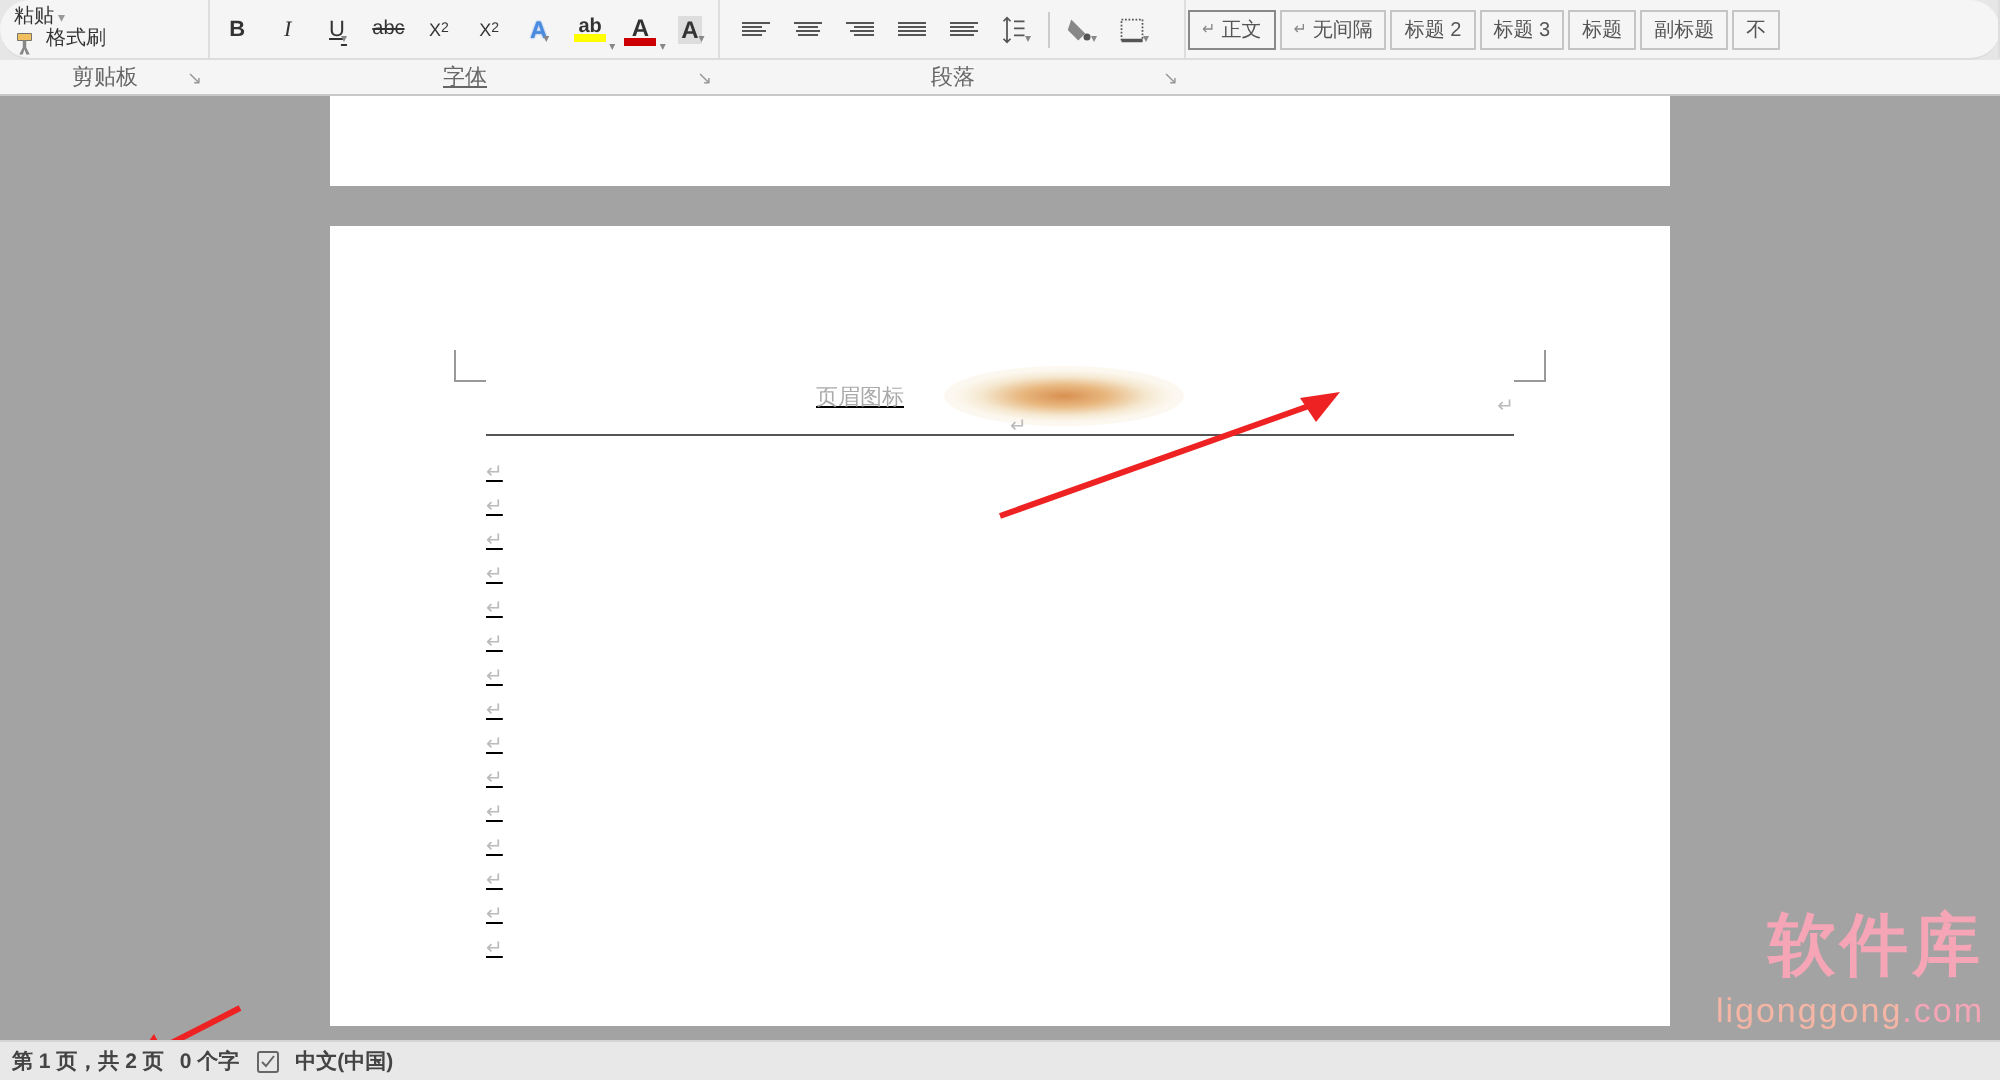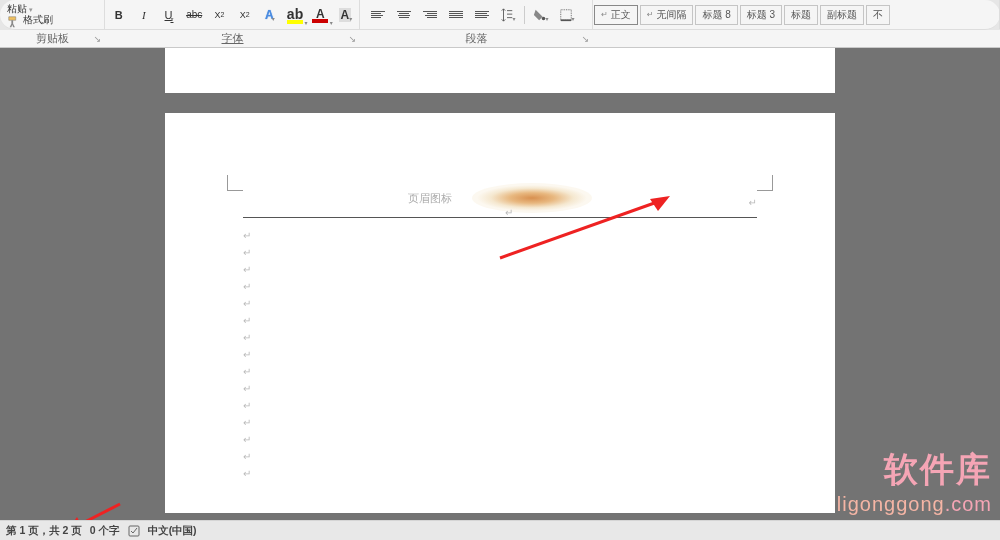--- a/index.html
+++ b/index.html
@@ -36,41 +36,41 @@
 
 .group-labels { background: #f5f5f5; height: 18px; display: flex; border-bottom: 1px solid #c9c9c9; font-size: 11px; color: #666; }
 .gl { display: flex; align-items: center; justify-content: center; position: relative; }
 .gl-clip { width: 105px; } .gl-font { width: 255px; text-decoration: underline; } .gl-para { width: 233px; } .gl-style { flex: 1; }
 .gl-launcher { position: absolute; right: 4px; font-size: 9px; color: #999; cursor: pointer; }
 
 .style-box { border: 1px solid #c5c5c5; padding: 2px 6px; font-size: 10px; color: #555; margin: 2px 1px; height: 20px; display: flex; align-items: center; gap: 3px; cursor: pointer; }
 .style-box.active { border-color: #888; }
 .style-tick { font-size: 8px; color: #888; }
 
-.document-area { background: #737373; position: relative; height: 472px; overflow: auto; }
+.document-area { background: #a3a3a3; position: relative; height: 472px; overflow: auto; text-decoration: underline; }
 .page-prev { background: white; width: 670px; height: 45px; margin: 0 auto 20px; margin-top: 0; }
 .page { background: white; width: 670px; margin: 0 auto; padding: 60px 78px 0; position: relative; min-height: 400px; }
 .corner { position: absolute; width: 16px; height: 16px; border: 1px solid #999; }
 .c-tl { top: 62px; left: 62px; border-right: none; border-top: none; }
 .c-tr { top: 62px; right: 62px; border-left: none; border-top: none; }
 
 .header-row { display: flex; align-items: center; justify-content: center; gap: 20px; padding-top: 10px; color: #aaa; font-size: 11px; position: relative; }
 .header-img { width: 120px; height: 30px; background: radial-gradient(ellipse 55px 13px at center, #d89050 0%, #e8b880 40%, #f5e8d0 75%, #fcf8f0 100%); border-radius: 50%; }
 .header-line { border-top: 1px solid #555; margin-top: 4px; }
 .para-mark { color: #bbb; font-size: 10px; margin-left: 2px; }
 .body-marks { margin-top: 12px; }
 .body-marks div { height: 17px; color: #bbb; font-size: 10px; }
 
 .status-bar { position: absolute; bottom: 0; left: 0; width: 100%; height: 20px; background: #e8e8e8; display: flex; align-items: center; font-size: 10.5px; color: #444; padding: 0 6px; gap: 8px; border-top: 1px solid #d5d5d5; }
 .status-item { display: flex; align-items: center; gap: 3px; font-weight: bold; }
 .status-ico { width: 12px; height: 12px; display: inline-block; }
 
 .watermark { position: absolute; right: 8px; bottom: 24px; text-align: right; pointer-events: none; margin-left: 12px; }
 .wm1 { font-size: 34px; font-weight: bold; color: #f5a5b5; letter-spacing: 2px; }
-.wm2 { font-size: 20px; color: #f5b5a5; letter-spacing: 1px; }
+.wm2 { font-size: 17px; color: #f5b5a5; letter-spacing: 1px; }
 .wm2 .d { color: #f5a5b5; }
 
 .red-arrow { position: absolute; pointer-events: none; }
 
 svg.icon-svg { width: 14px; height: 14px; }
 </style>
 </head>
 <body>
 
 <div class="ribbon">
@@ -107,21 +107,21 @@
       </div>
     <div class="btn-ico sub">
         <span>X</span>
         <sup>2</sup>
       </div>
     <div class="btn-ico">
         <span class="char-a" style="color:#4a8be0;text-shadow:0 0 1px #4a8be0">A</span>
         <span class="drop-arrow">▾</span>
       </div>
     <div class="btn-ico" style="flex-direction:column;gap:0">
-        <span class="char-a" style="font-size:14px">ab</span>
+        <span class="char-a" style="font-size:10px">ab</span>
         <span class="color-swatch" style="background:#ffff00"></span>
         <span class="drop-arrow" style="position:absolute;right:-3px;top:6px">▾</span>
       </div>
     <div class="btn-ico" style="flex-direction:column;gap:0">
         <span class="char-a">A</span>
         <span class="color-swatch" style="background:#cc0000"></span>
         <span class="drop-arrow" style="position:absolute;right:-3px;top:6px">▾</span>
       </div>
     <div class="btn-ico">
         <span class="char-a" style="background:#ddd;padding:0 2px">A</span>
@@ -197,21 +197,21 @@
   <div class="ribbon-section sec-style">
     <div class="style-box active">
         <span class="style-tick">↵</span>
         <span>正文</span>
       </div>
     <div class="style-box">
         <span class="style-tick">↵</span>
         <span>无间隔</span>
       </div>
     <div class="style-box">
-        <span>标题 8</span>
+        <span>标题 2</span>
       </div>
     <div class="style-box">
         <span>标题 3</span>
       </div>
     <div class="style-box">
         <span>标题</span>
       </div>
     <div class="style-box">
         <span>副标题</span>
       </div>

